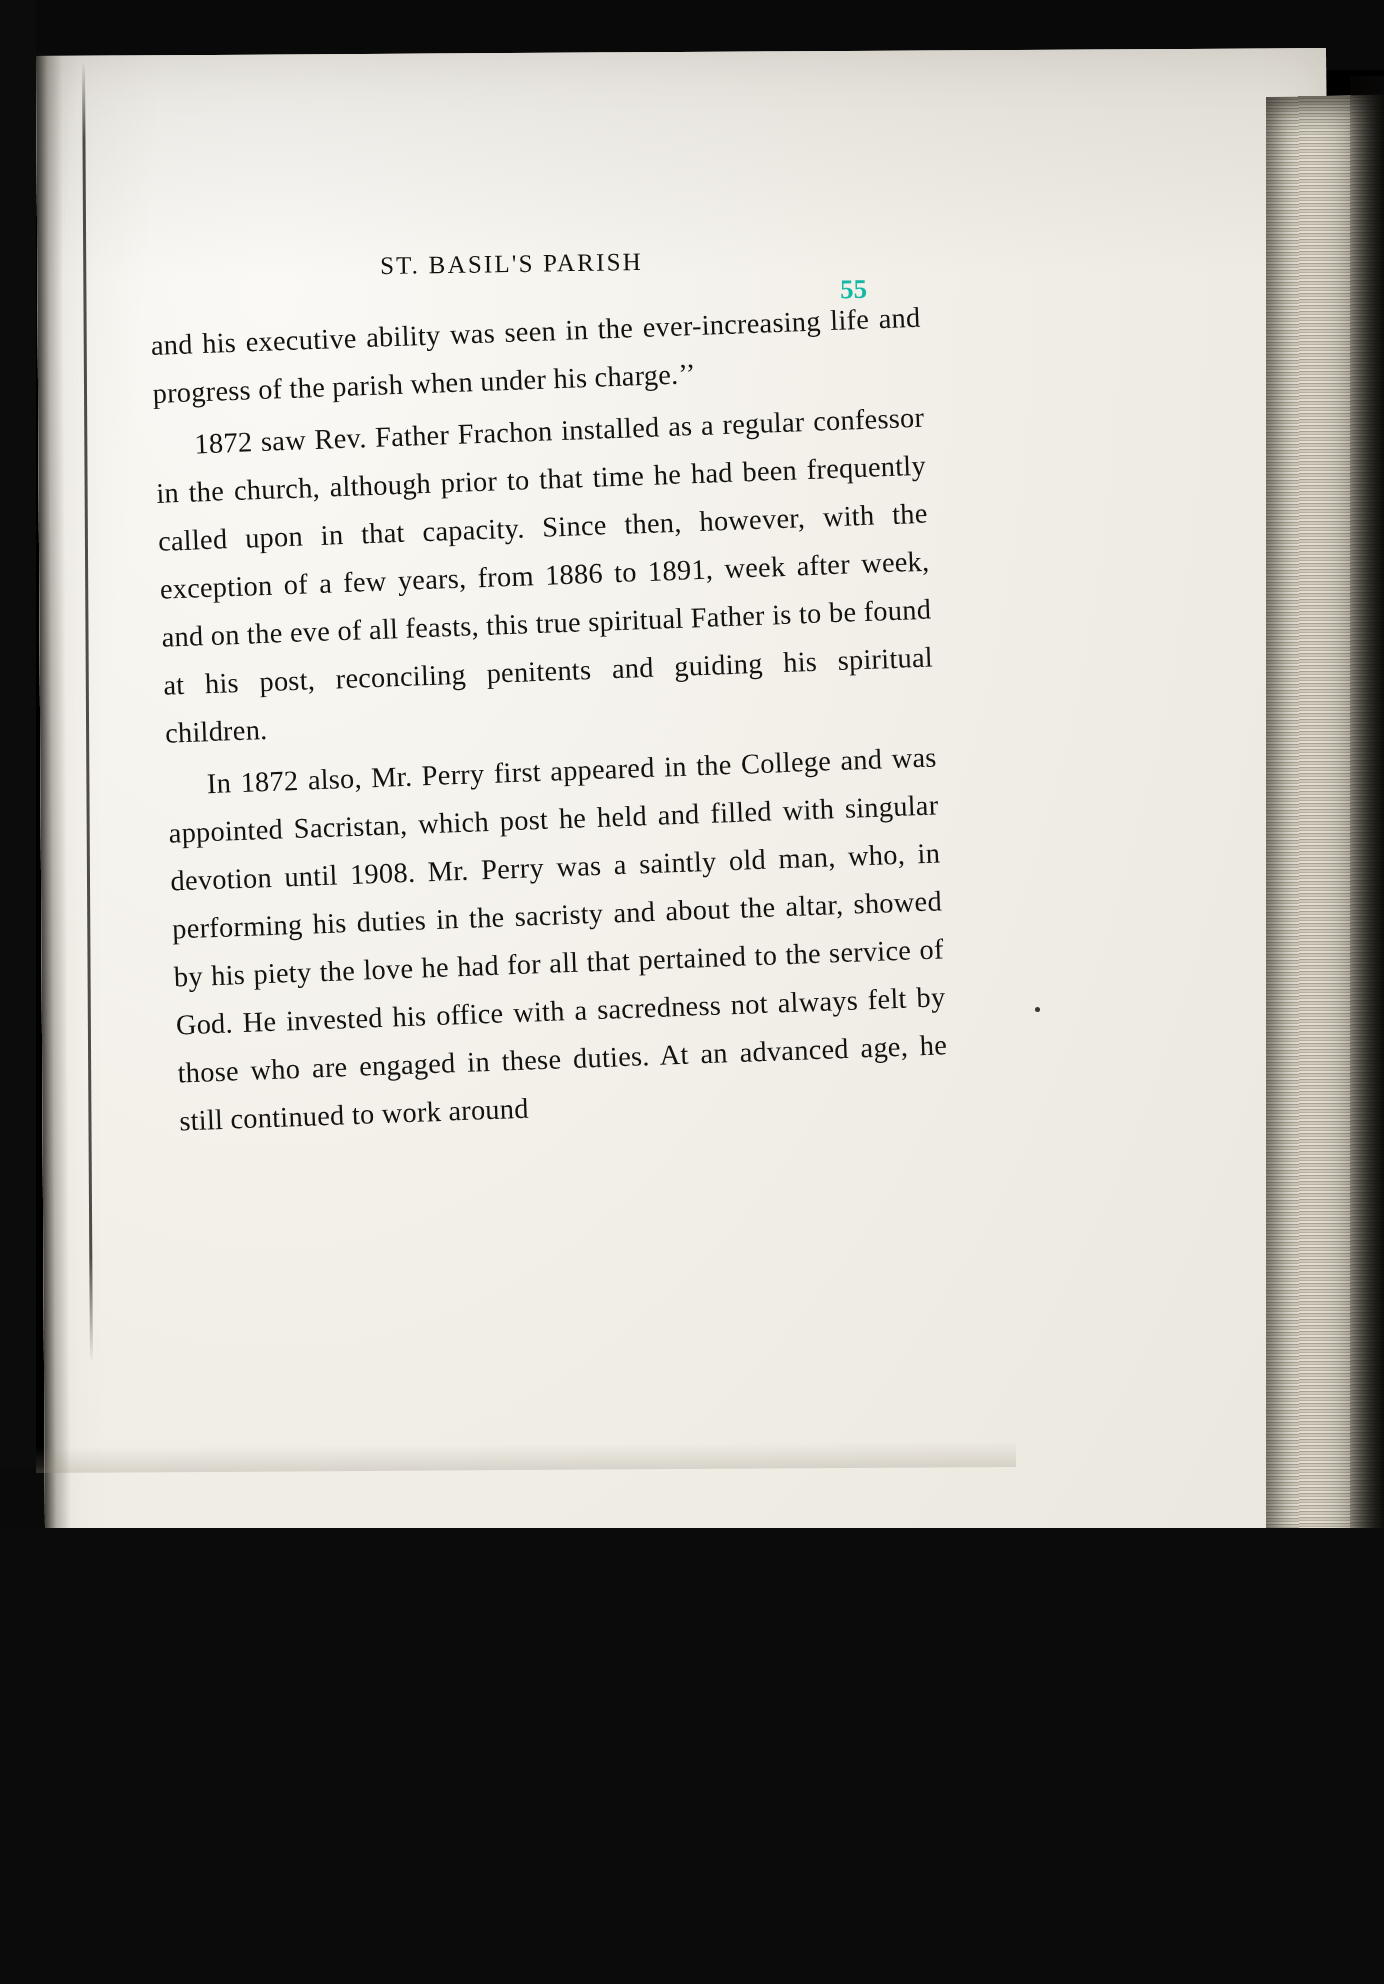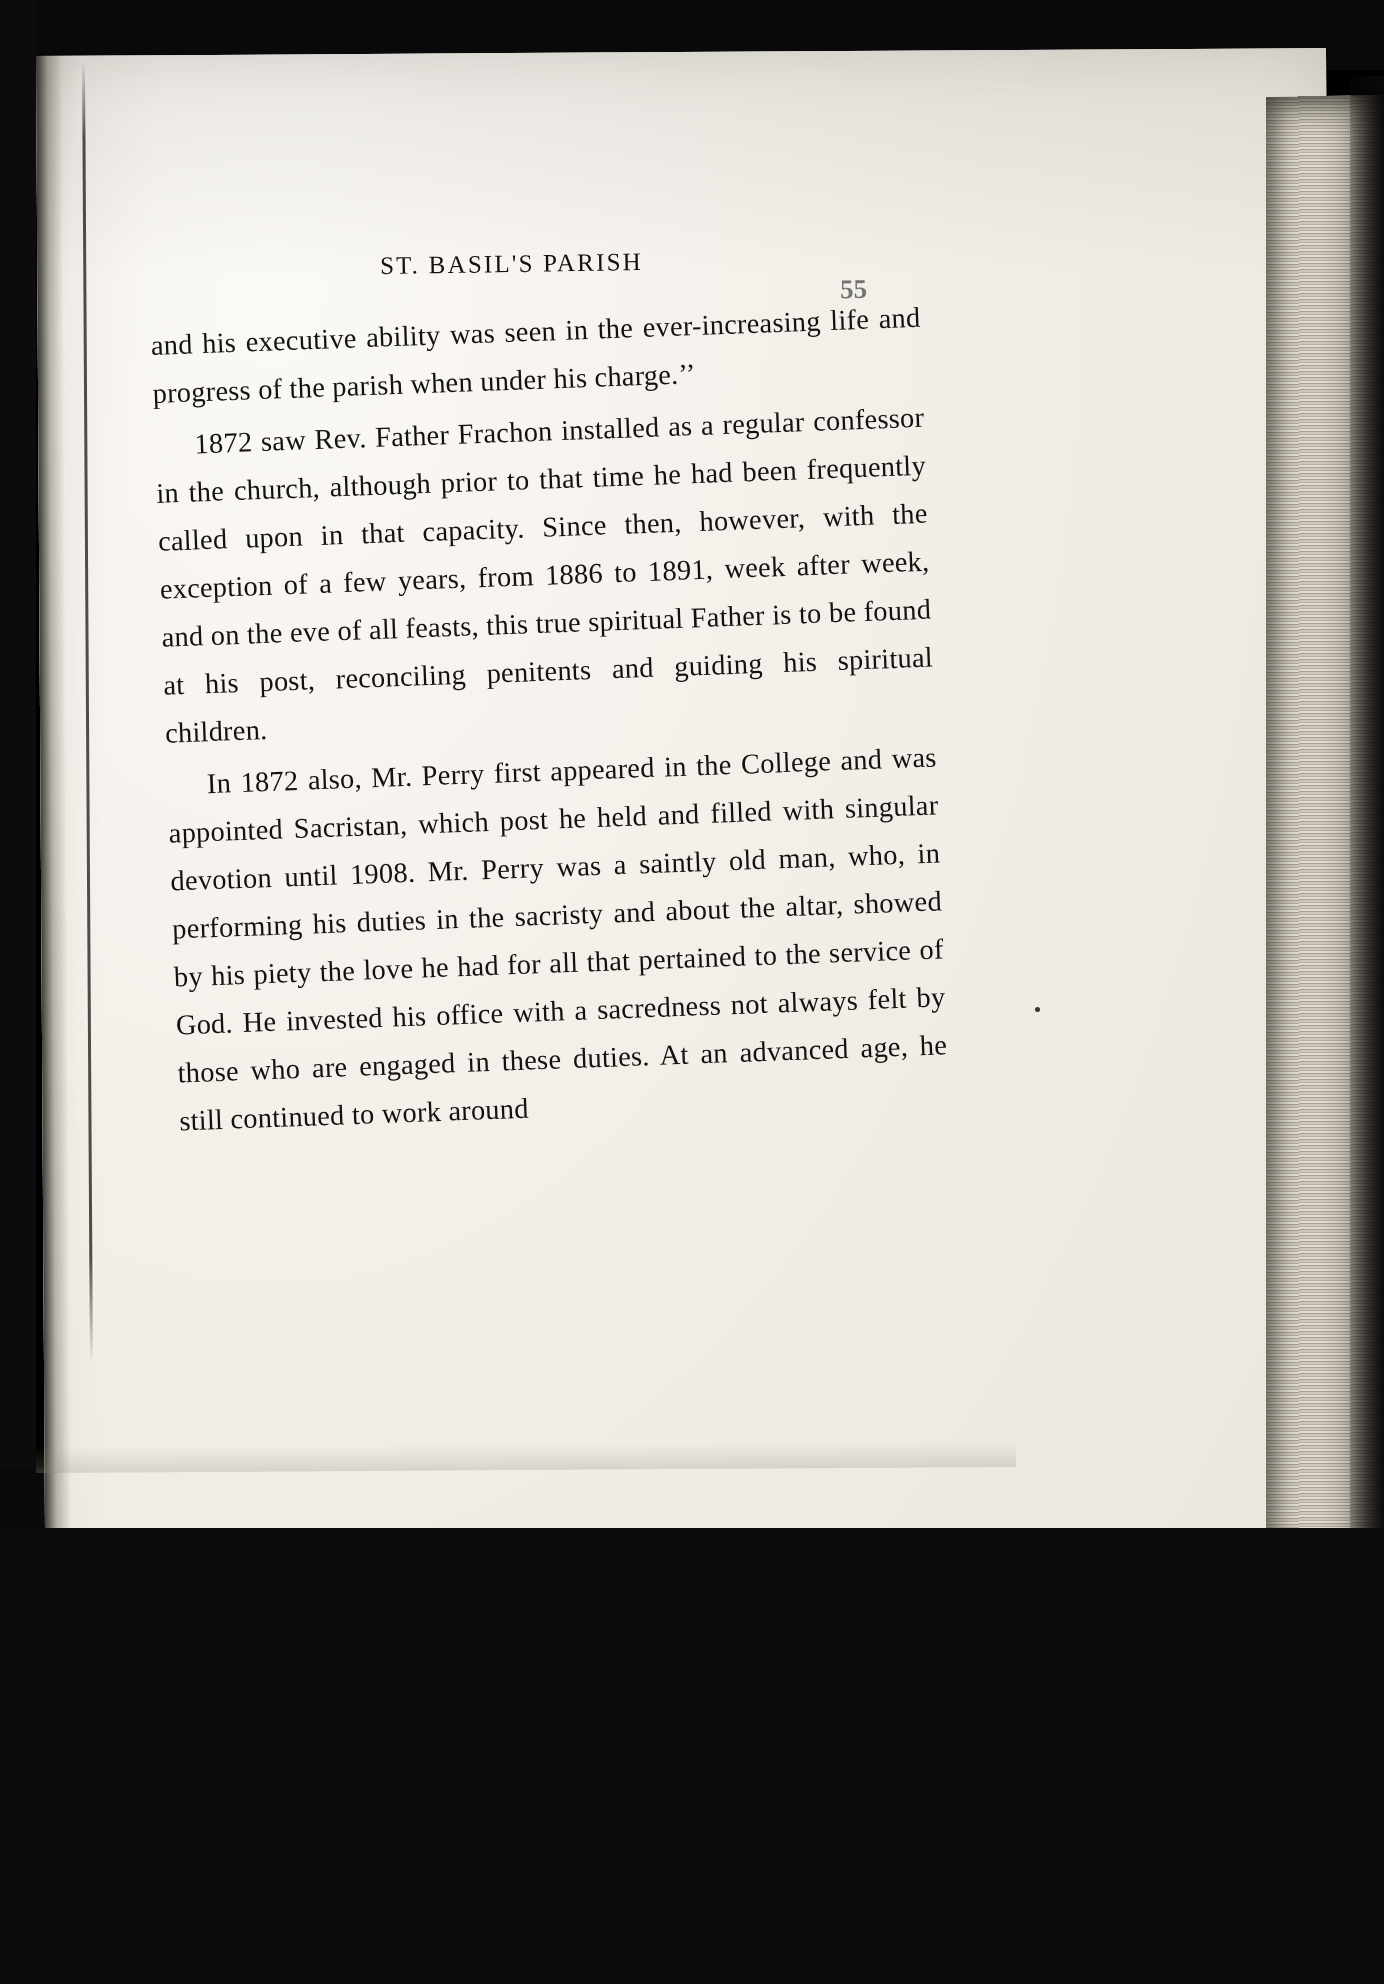--- a/index.html
+++ b/index.html
@@ -143,21 +143,21 @@
     white-space: nowrap;
     transform: rotate(-0.9deg);
   }
   .page-number {
     position: absolute;
     left: 690px;
     top: 24px;
     font-family: "Liberation Serif", serif;
     font-size: 27px;
     font-weight: 700;
-    color: #737373;
+    color: #14b8a6;
     transform: rotate(-1deg);
   }
 
   .body-text {
     margin-top: 30px;
     transform: rotate(-2.1deg);
     transform-origin: left top;
   }
 
   .para {

